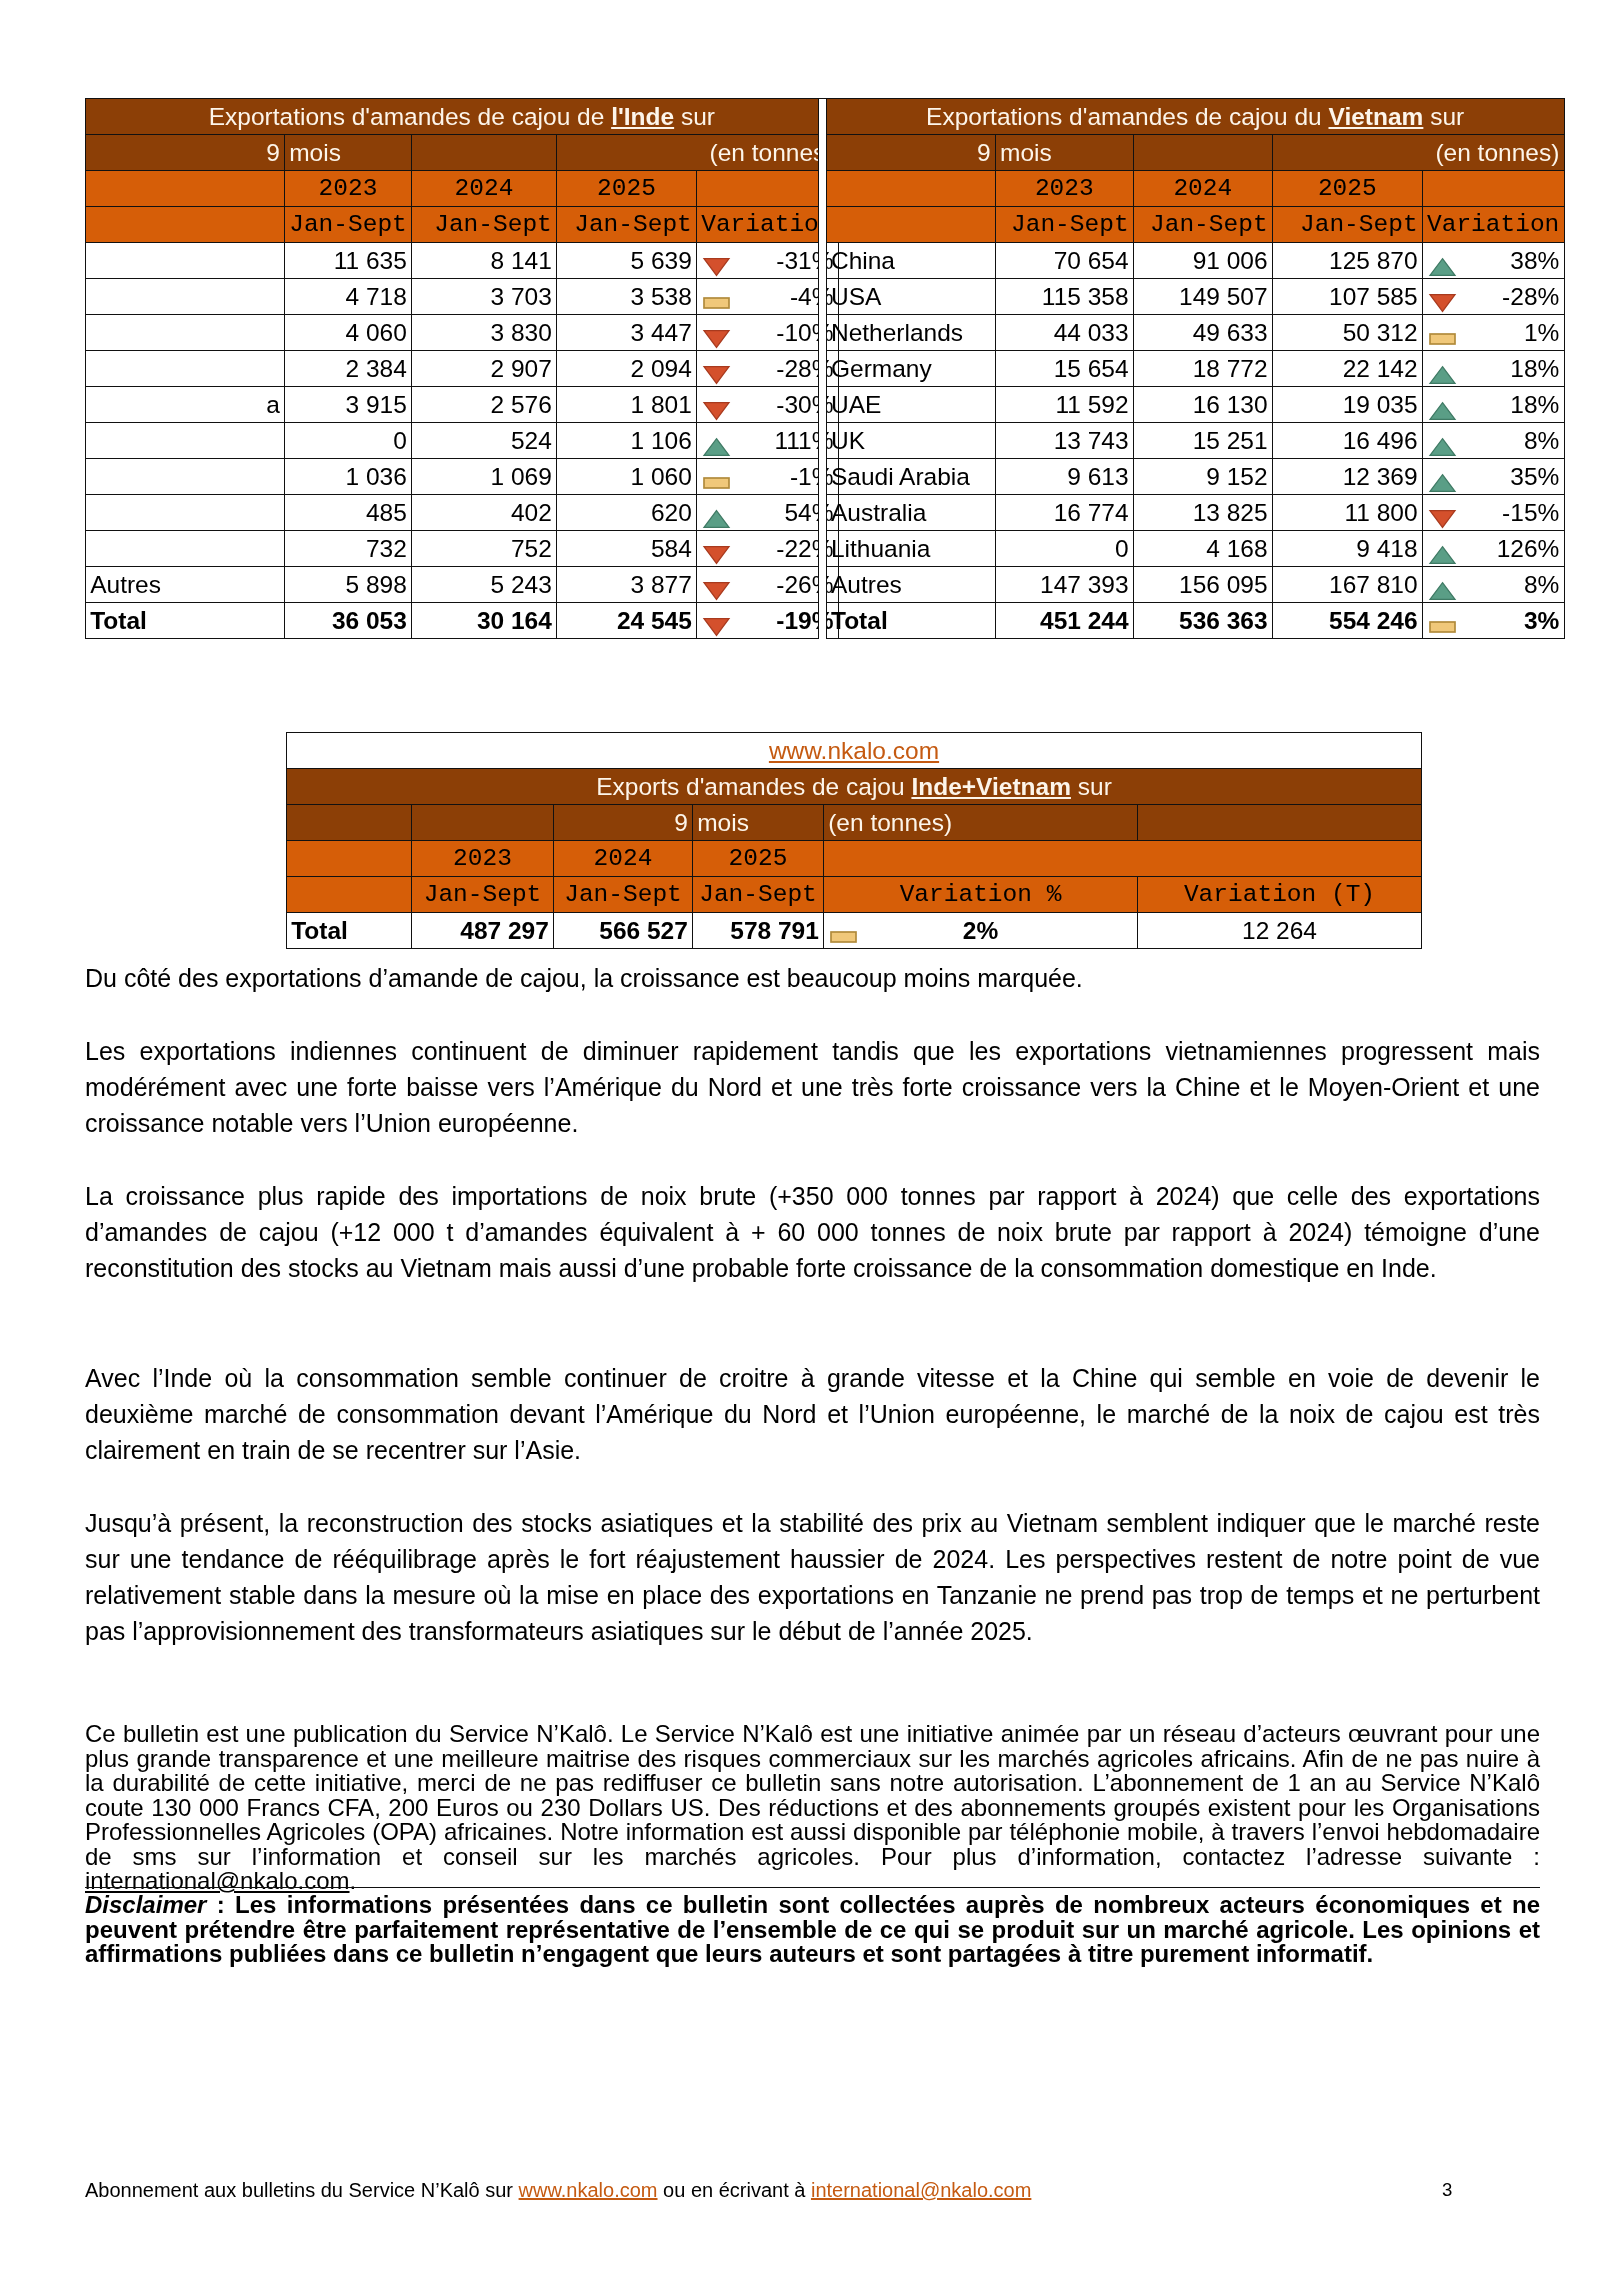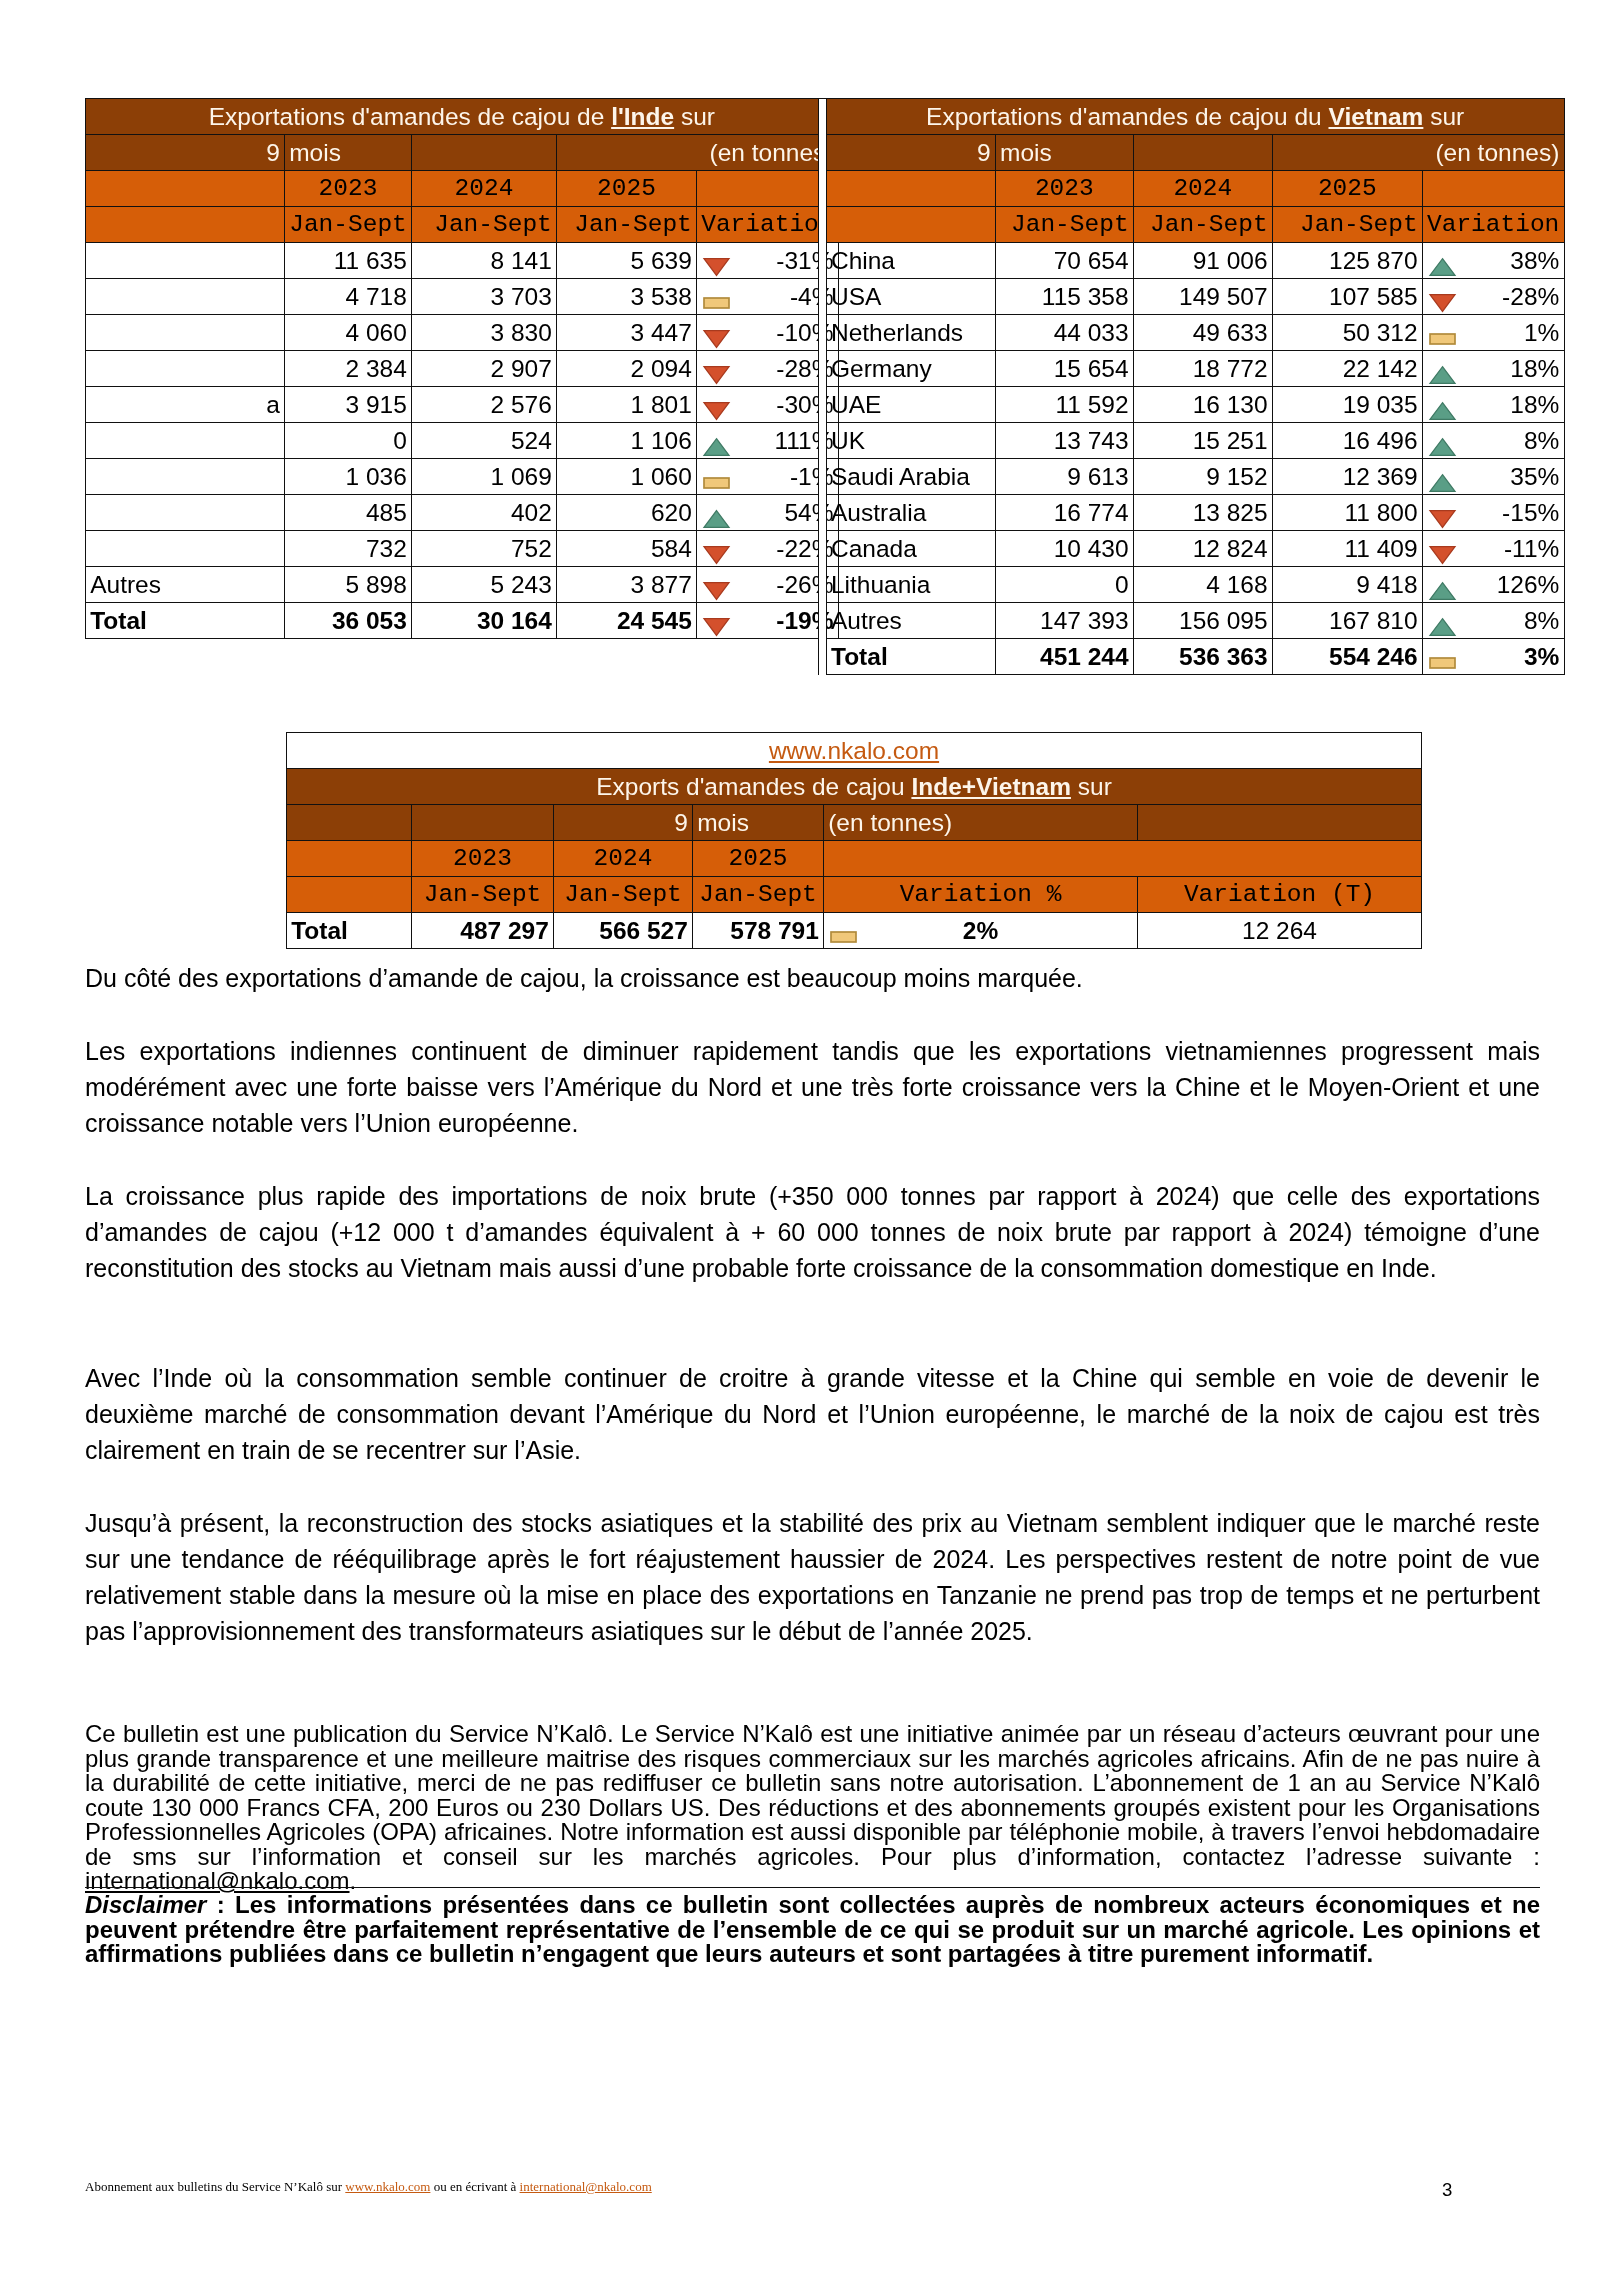--- a/index.html
+++ b/index.html
@@ -38,21 +38,21 @@
   #p4 { top: 1360px; }
   #p5 { top: 1505px; }
 
   .fine { position: absolute; left: 85px; width: 1455px; font-size: 24px; line-height: 24.5px;
           text-align: justify; margin: 0; }
   #fine1 { top: 1722px; }
   #rule { position: absolute; left: 85px; width: 1455px; top: 1887px; height: 0; border-top: 1.7px solid #111; }
   #fine2 { top: 1893px; font-weight: bold; }
   .email-link { color: #000; text-decoration: underline; }
 
-  #footer { position: absolute; left: 85px; top: 2179px; width: 1369px; font-size: 13px; font-family: Liberation Serif, serif; }
+  #footer { position: absolute; left: 85px; top: 2179px; width: 1369px; font-size: 20px; }
   #pagenum { position: absolute; left: 1442px; top: 2179px; font-size: 18.6px; }
   #footer .flink { color: #c55a11; text-decoration: underline; }
 </style>
 </head>
 <body>
 
 <div class="page">
 
   <table class="grid" id="tbl-india">
     <colgroup>
@@ -304,30 +304,20 @@
           <td class="l">Australia</td>
           <td class="r">16 774</td>
           <td class="r">13 825</td>
           <td class="r">11 800</td>
           <td class="r var"><span class="ico"><svg viewBox="0 0 34 24" width="29" height="20">
                 <polygon points="2,2 32,2 17,22" fill="#d4502c" stroke="#a83a1e" stroke-width="1.5"></polygon>
               </svg></span><span>-15%</span></td>
         </tr>
         <tr>
           <td class="gap"></td>
-          <td class="l">Canada</td>
-          <td class="r">10 430</td>
-          <td class="r">12 824</td>
-          <td class="r">11 409</td>
-          <td class="r var"><span class="ico"><svg viewBox="0 0 34 24" width="29" height="20">
-                <polygon points="2,2 32,2 17,22" fill="#d4502c" stroke="#a83a1e" stroke-width="1.5"></polygon>
-              </svg></span><span>-11%</span></td>
-        </tr>
-        <tr>
-          <td class="gap"></td>
           <td class="l">Lithuania</td>
           <td class="r">0</td>
           <td class="r">4 168</td>
           <td class="r">9 418</td>
           <td class="r var"><span class="ico"><svg viewBox="0 0 34 24" width="29" height="20">
                 <polygon points="17,2 32,22 2,22" fill="#5a9e86" stroke="#3f7a64" stroke-width="1.5"></polygon>
               </svg></span><span>126%</span></td>
         </tr>
         <tr>
           <td class="gap"></td>

